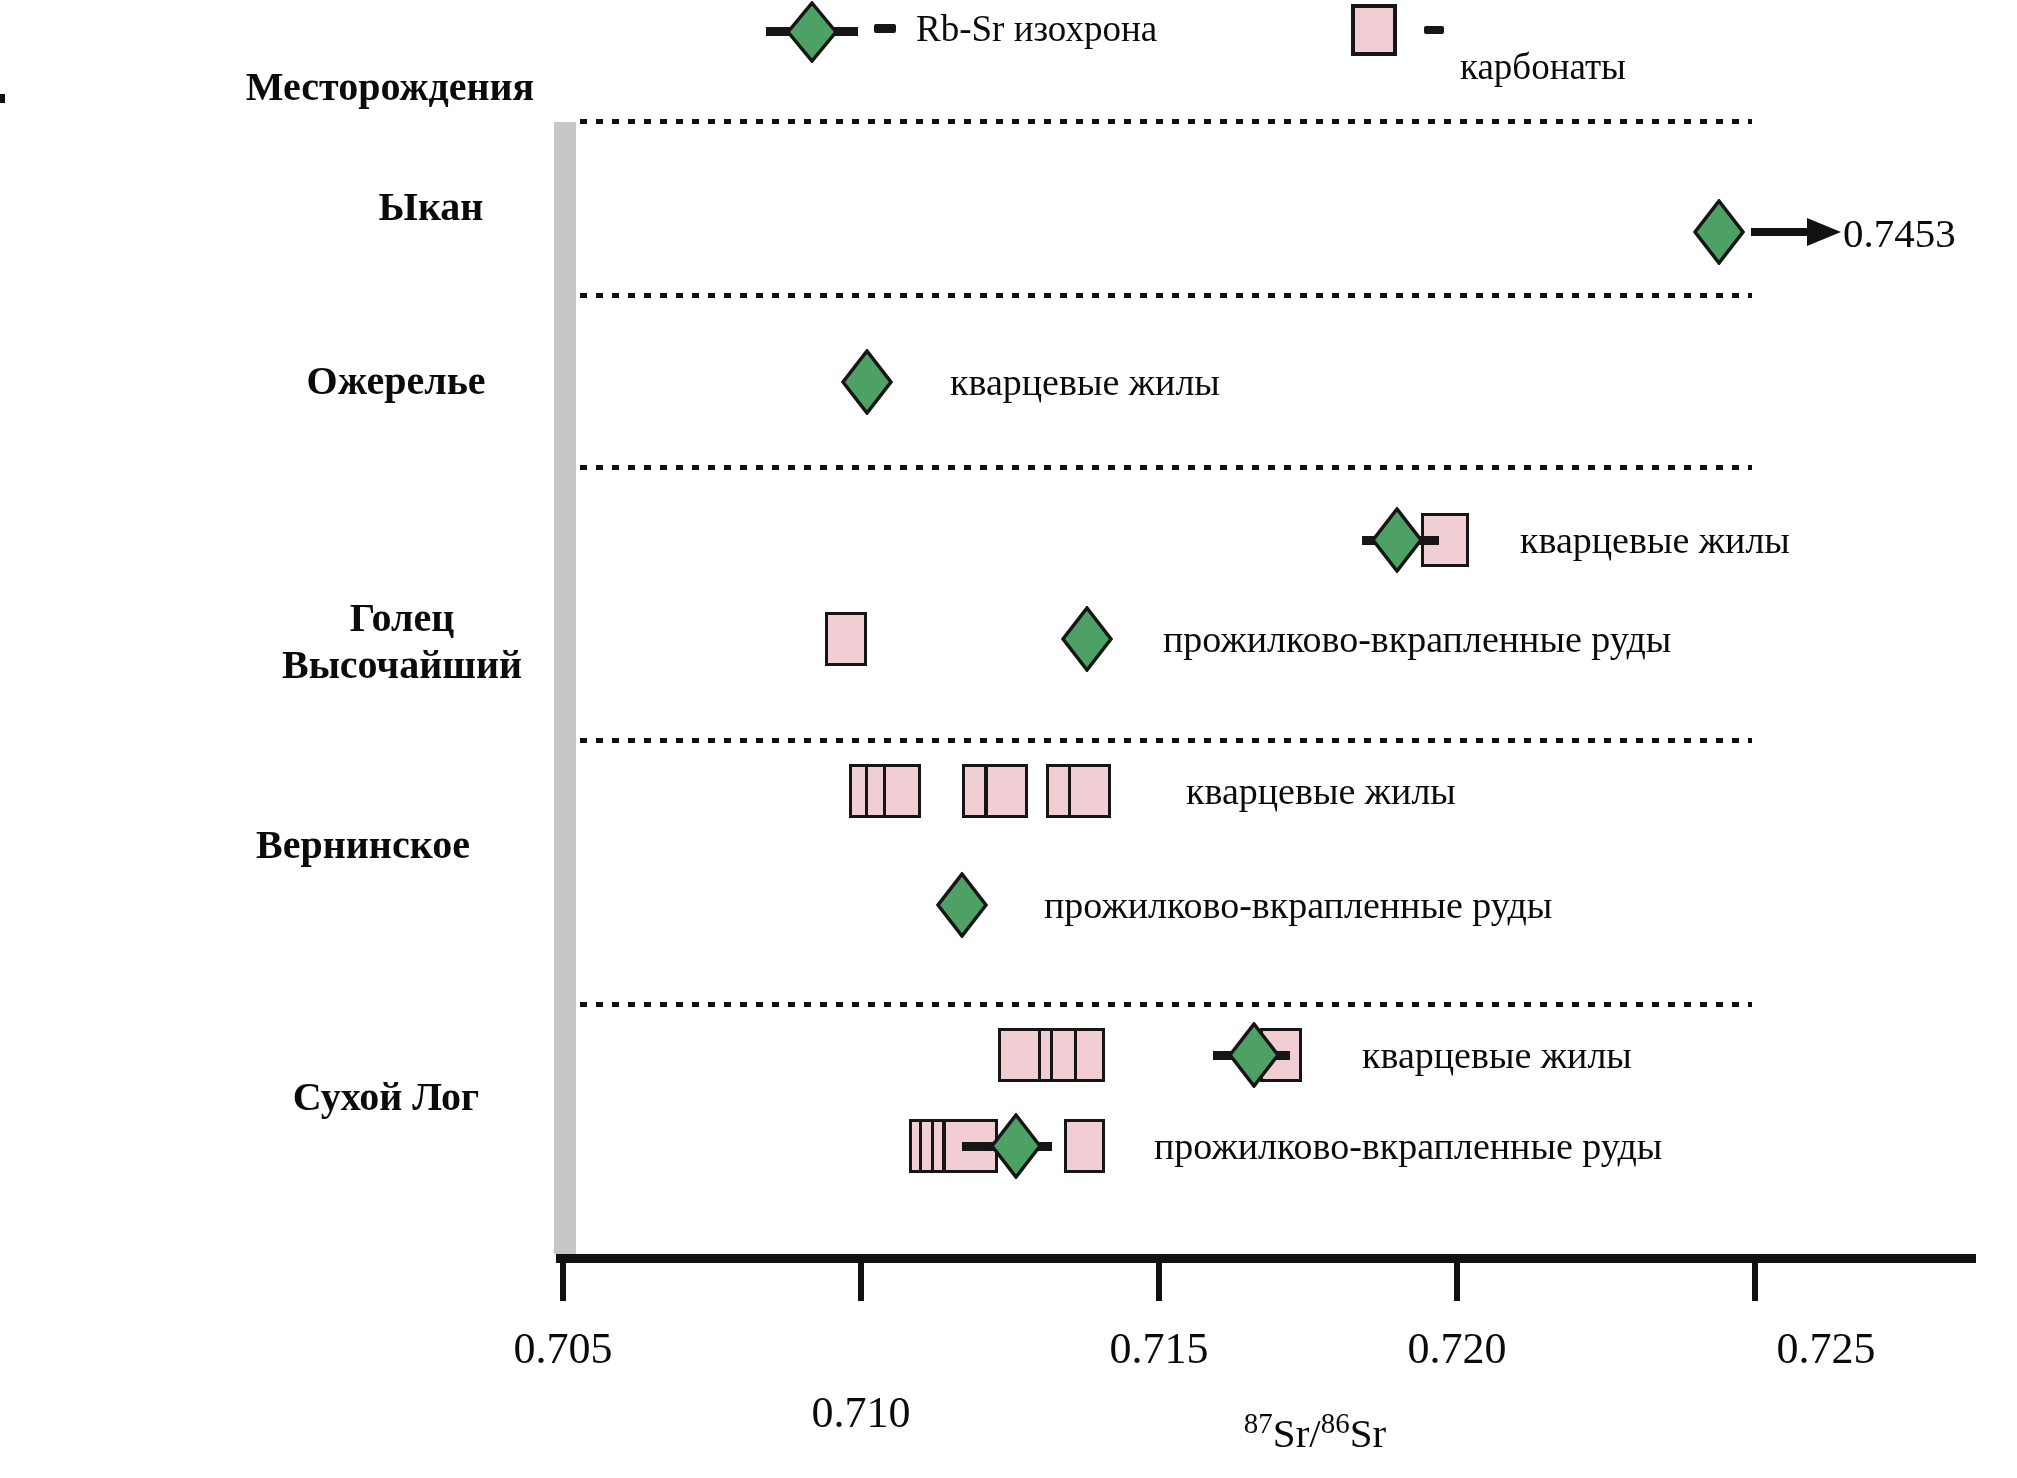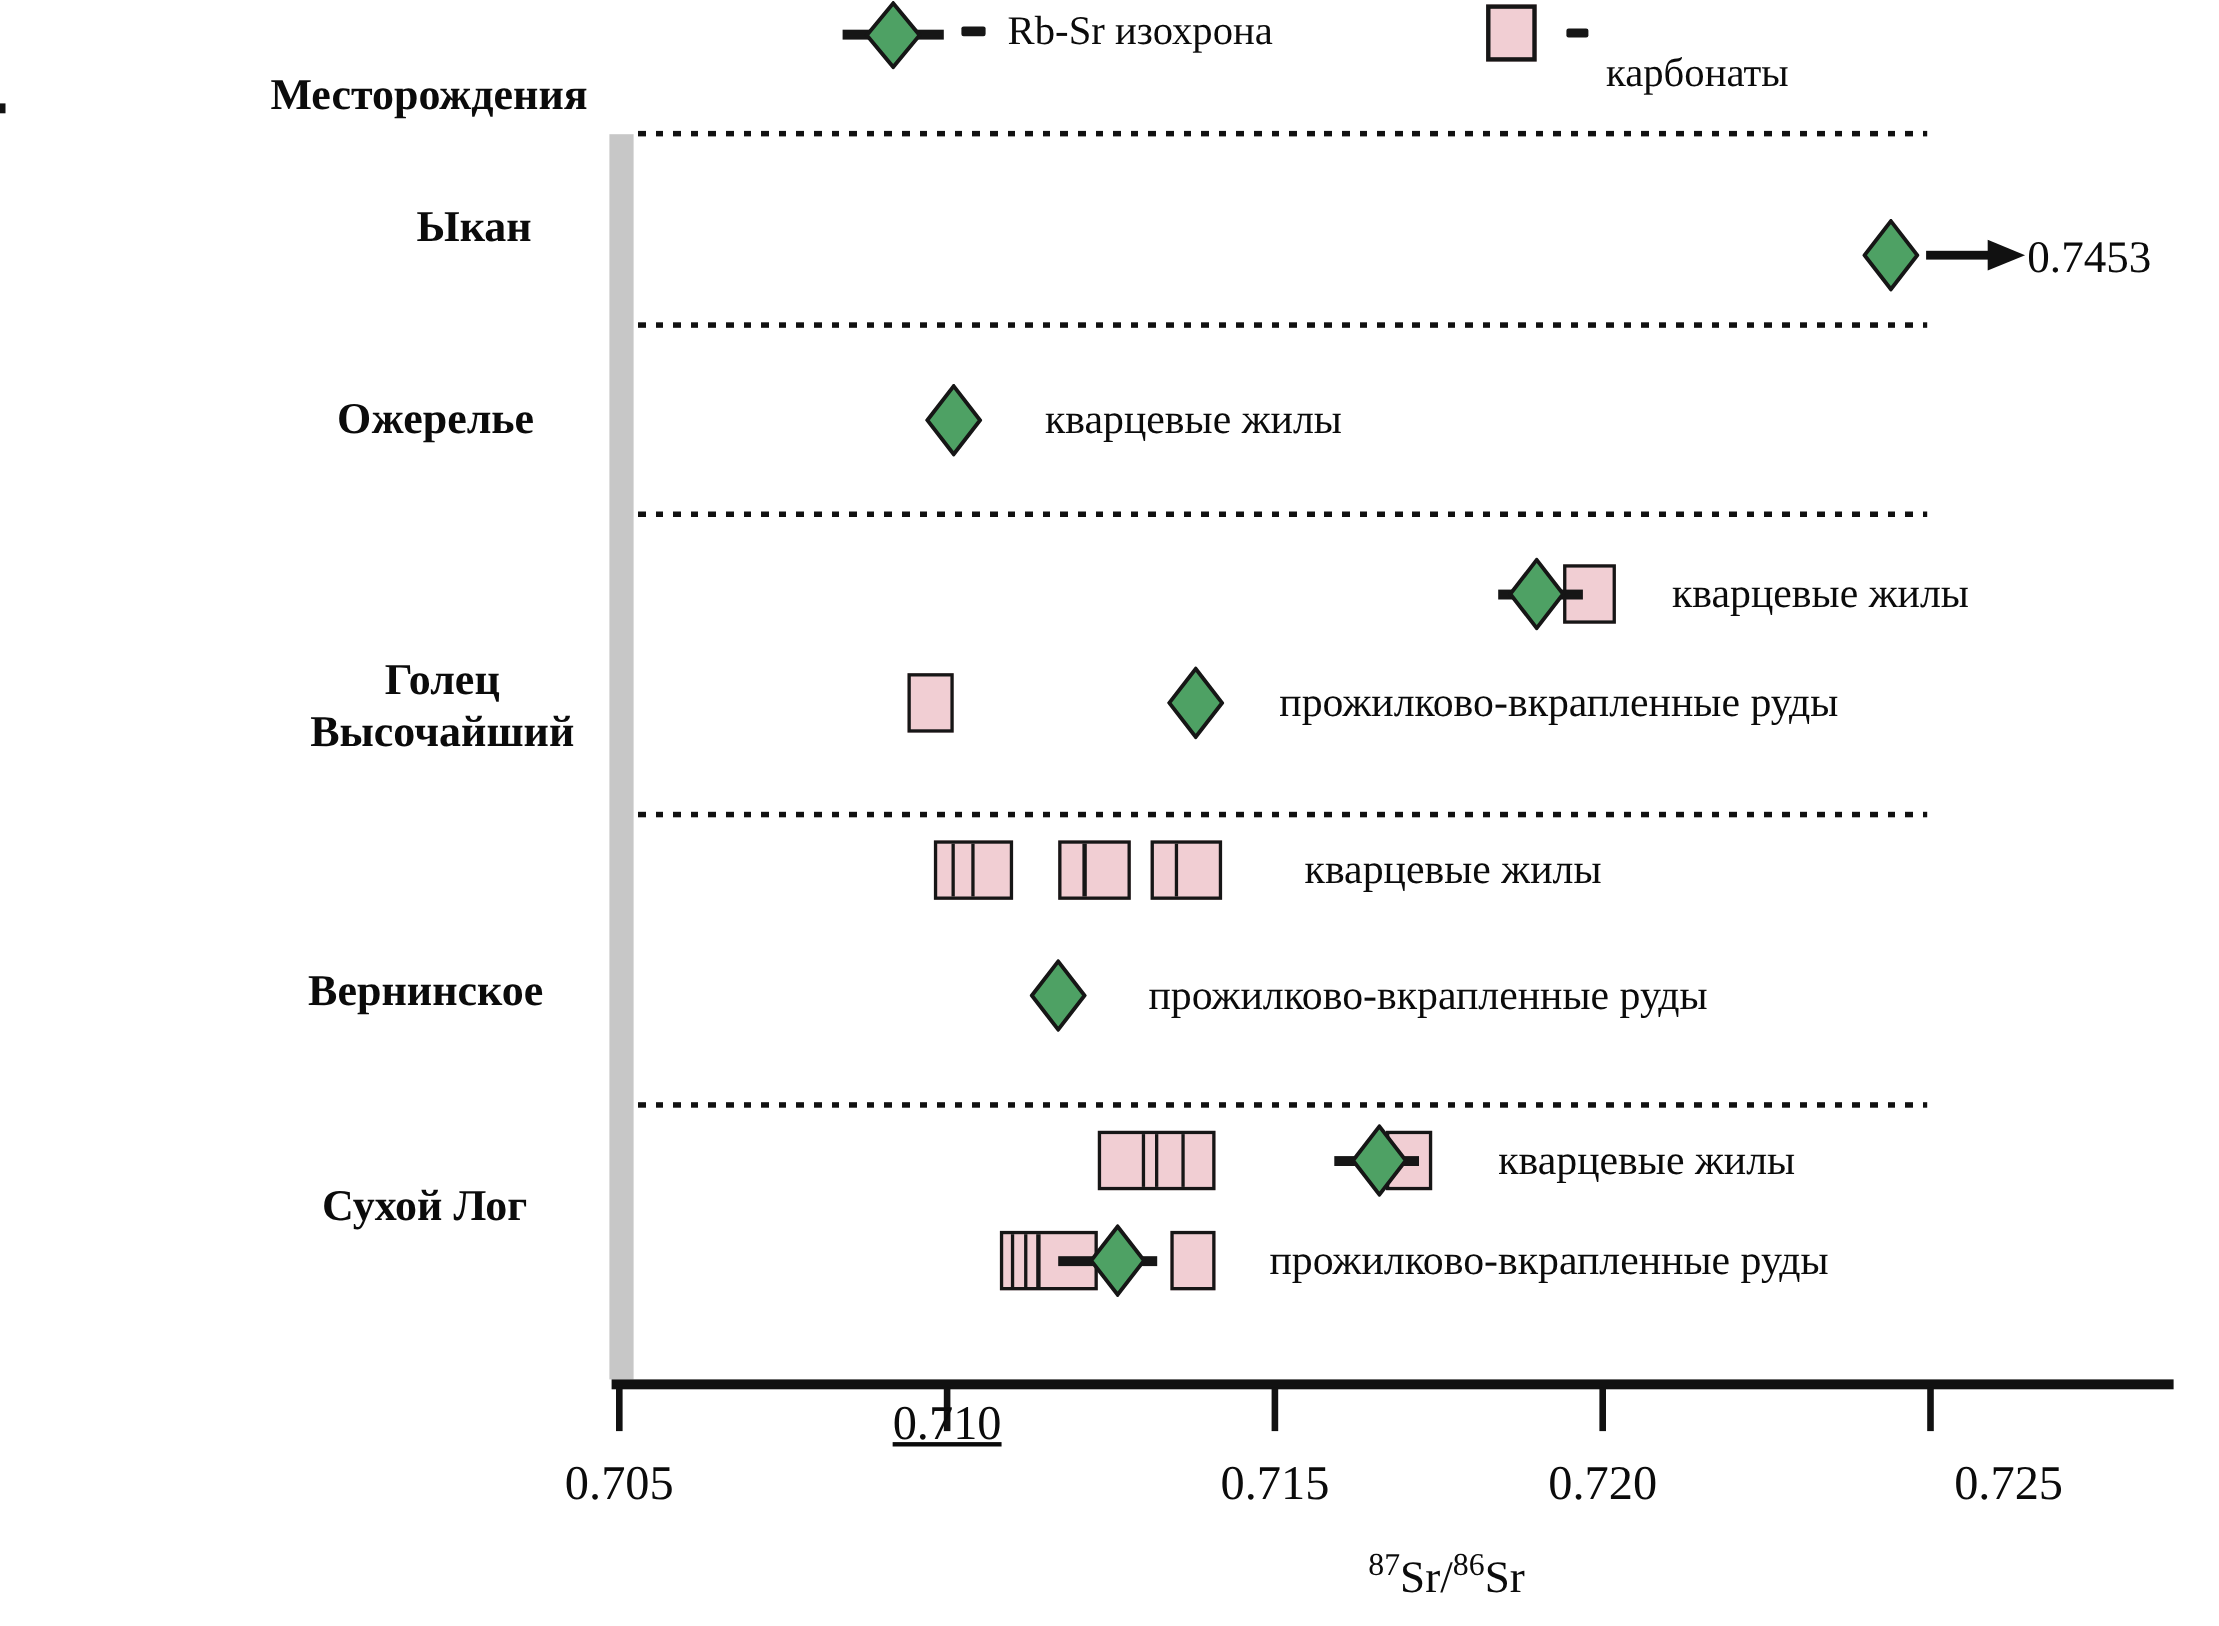--- a/index.html
+++ b/index.html
@@ -50,32 +50,32 @@
       <div class="sep-line" style="position: absolute; left: 580px; top: 119px; width: 1172px;"></div>
       <div class="sep-line" style="position: absolute; left: 580px; top: 293px; width: 1172px;"></div>
       <div class="sep-line" style="position: absolute; left: 580px; top: 465px; width: 1172px;"></div>
       <div class="sep-line" style="position: absolute; left: 580px; top: 738px; width: 1172px;"></div>
       <div class="sep-line" style="position: absolute; left: 580px; top: 1002px; width: 1172px;"></div>
       <div style="position: absolute; left: 554px; top: 122px; width: 22px; height: 1132px; background: rgb(199, 199, 199);"></div>
       <div style="position: absolute; left: 556px; top: 1254px; width: 1420px; height: 9px; background: rgb(17, 17, 17);"></div>
       <div style="position: absolute; left: 560px; top: 1261px; width: 6px; height: 40px; background: rgb(17, 17, 17);"></div>
       <div class="tick-label" style="position: absolute; left: 563px; top: 1324px;">0.705</div>
       <div style="position: absolute; left: 858px; top: 1261px; width: 6px; height: 40px; background: rgb(17, 17, 17);"></div>
-      <div class="tick-label" style="position: absolute; left: 861px; top: 1269px; text-decoration: underline;">0.710</div>
+      <div class="tick-label" style="position: absolute; left: 861px; top: 1388px;">0.710</div>
       <div style="position: absolute; left: 1156px; top: 1261px; width: 6px; height: 40px; background: rgb(17, 17, 17);"></div>
       <div class="tick-label" style="position: absolute; left: 1159px; top: 1324px;">0.715</div>
       <div style="position: absolute; left: 1454px; top: 1261px; width: 6px; height: 40px; background: rgb(17, 17, 17);"></div>
       <div class="tick-label" style="position: absolute; left: 1457px; top: 1324px;">0.720</div>
       <div style="position: absolute; left: 1752px; top: 1261px; width: 6px; height: 40px; background: rgb(17, 17, 17);"></div>
       <div class="tick-label" style="position: absolute; left: 1782px; top: 1324px; margin-left: 44px;">0.725</div>
       <div class="dep-label" style="position: absolute; left: 431px; top: 206px;">Ыкан</div>
       <div class="dep-label" style="position: absolute; left: 396px; top: 380px;">Ожерелье</div>
       <div class="dep-label" style="position: absolute; left: 402px; top: 641px;">Голец
 Высочайший</div>
-      <div class="dep-label" style="position: absolute; left: 363px; top: 900px; margin-left: 24px;">Вернинское</div>
+      <div class="dep-label" style="position: absolute; left: 363px; top: 844px;">Вернинское</div>
       <div class="dep-label" style="position: absolute; left: 386px; top: 1096px;">Сухой Лог</div>
       <svg width="52" height="66" viewBox="0 0 52 66" style="position: absolute; left: 1693.24px; top: 199px;">
         <polygon points="26,2 50,33 26,64 2,33" fill="#4ea164" stroke="#161616" stroke-width="3.5"></polygon>
       </svg>
       <svg width="96" height="34" style="position: absolute; left: 1749.24px; top: 215px;">
         <rect x="2" y="13" width="60" height="8" fill="#111"></rect>
         <polygon points="58,3 92,17 58,31" fill="#111"></polygon>
       </svg>
       <div class="ann-label" style="position: absolute; left: 1843px; top: 233px; font-size: 41px;">0.7453</div>
       <svg width="52" height="66" viewBox="0 0 52 66" style="position: absolute; left: 840.96px; top: 349px;">

